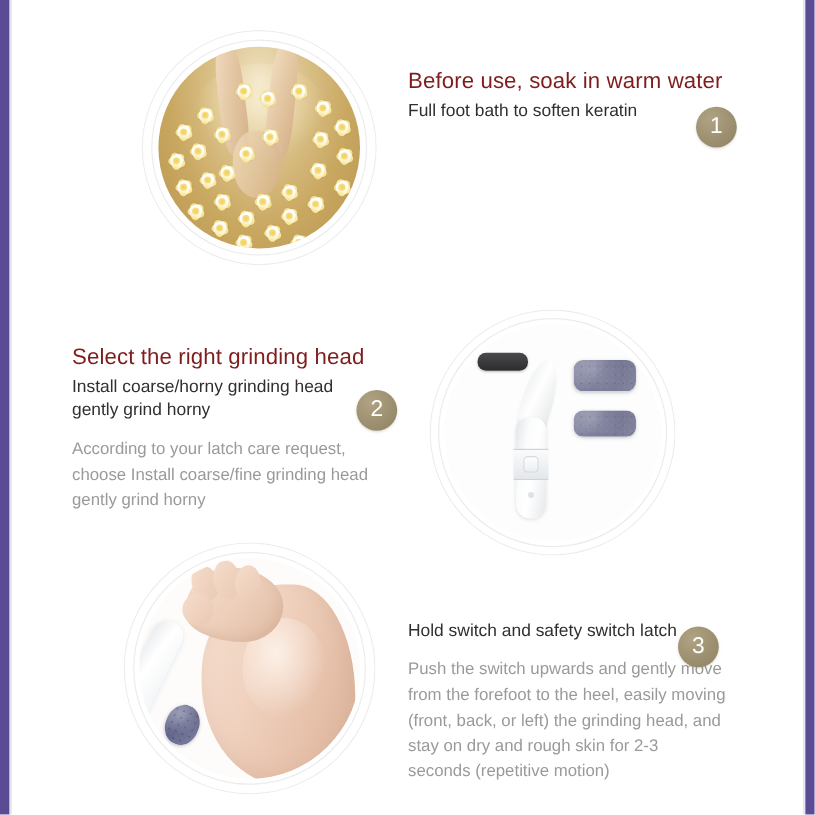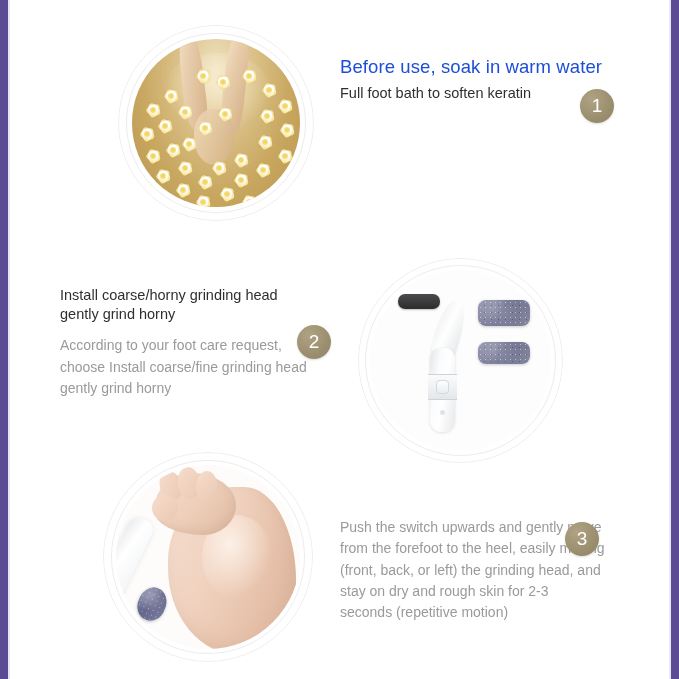--- a/index.html
+++ b/index.html
@@ -252,21 +252,21 @@
 
   
   .block { position: absolute; }
   #block-1 { left: 340px; top: 56px;  width: 240px; }
   #block-2 { left: 60px;  top: 286px; width: 250px; }
   #block-3 { left: 340px; top: 517px; width: 270px; }
 
   .heading {
     font-size: 18.5px;
     font-weight: 400;
-    color: #1d4ed8;
+    color: #7f1d1d;
     letter-spacing: .1px;
     margin: 0 0 6px 0;
     white-space: nowrap;
   }
   .subtitle {
     font-size: 14.5px;
     font-weight: 400;
     color: #2f2f2f;
     margin: 0 0 11px 0;
     line-height: 1.32;
@@ -573,23 +573,24 @@
       <div class="dev-cap"></div>
       <div class="dev-body"></div>
       <div class="dev-switch"></div>
       <div class="dev-led"></div>
       <div class="head-roller" id="head-coarse"></div>
       <div class="head-roller" id="head-fine"></div>
     </div>
   </div>
 
   <div class="block" id="block-2">
+    <p class="heading">Select the right grinding head</p>
     <p class="subtitle" style="white-space:pre-line">Install coarse/horny grinding head
 gently grind horny</p>
-    <p class="bodytext">According to your foot care request,
+    <p class="bodytext">According to your latch care request,
 choose Install coarse/fine grinding head
 gently grind horny</p>
   </div>
   <div class="badge" id="badge-2">2</div>
 
   <div class="photo" id="photo-heel">
     <div class="photo-ring" style="left:0;top:0;width:208px;height:208px;"></div>
     <div class="photo-ring" style="left:8px;top:8px;width:192px;height:192px;"></div>
     <div class="photo-inner">
       <div class="heel-shape"></div>
@@ -598,20 +599,21 @@
       <div class="tool-tip"></div>
       <div class="hand"></div>
       <div class="finger" style="left:44px;top:6px;width:22px;height:30px;transform:rotate(-18deg);"></div>
       <div class="finger" style="left:62px;top:2px;width:22px;height:32px;transform:rotate(-8deg);"></div>
       <div class="finger" style="left:80px;top:6px;width:21px;height:30px;transform:rotate(4deg);"></div>
       <div class="finger" style="left:36px;top:30px;width:26px;height:26px;"></div>
     </div>
   </div>
 
   <div class="block" id="block-3">
+    <p class="subtitle">Hold switch and safety switch latch</p>
     <p class="bodytext">Push the switch upwards and gently move
 from the forefoot to the heel, easily moving
 (front, back, or left) the grinding head, and
 stay on dry and rough skin for 2-3
 seconds (repetitive motion)</p>
   </div>
   <div class="badge" id="badge-3">3</div>
 
 </div>
 

